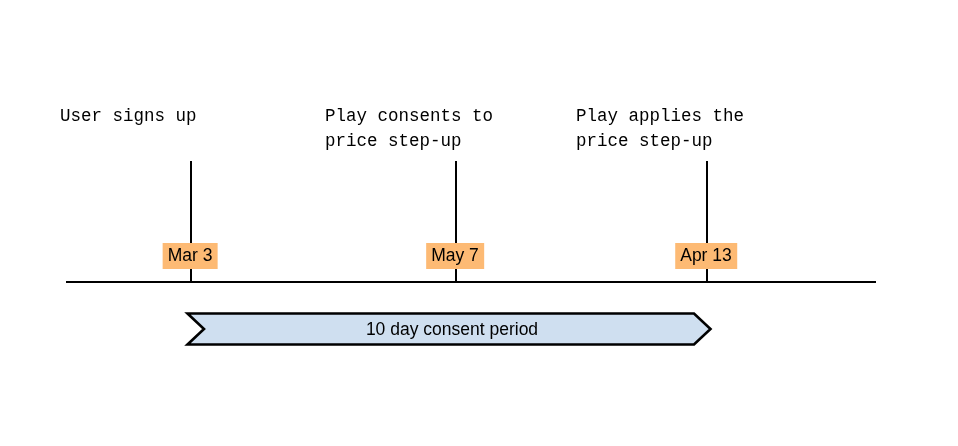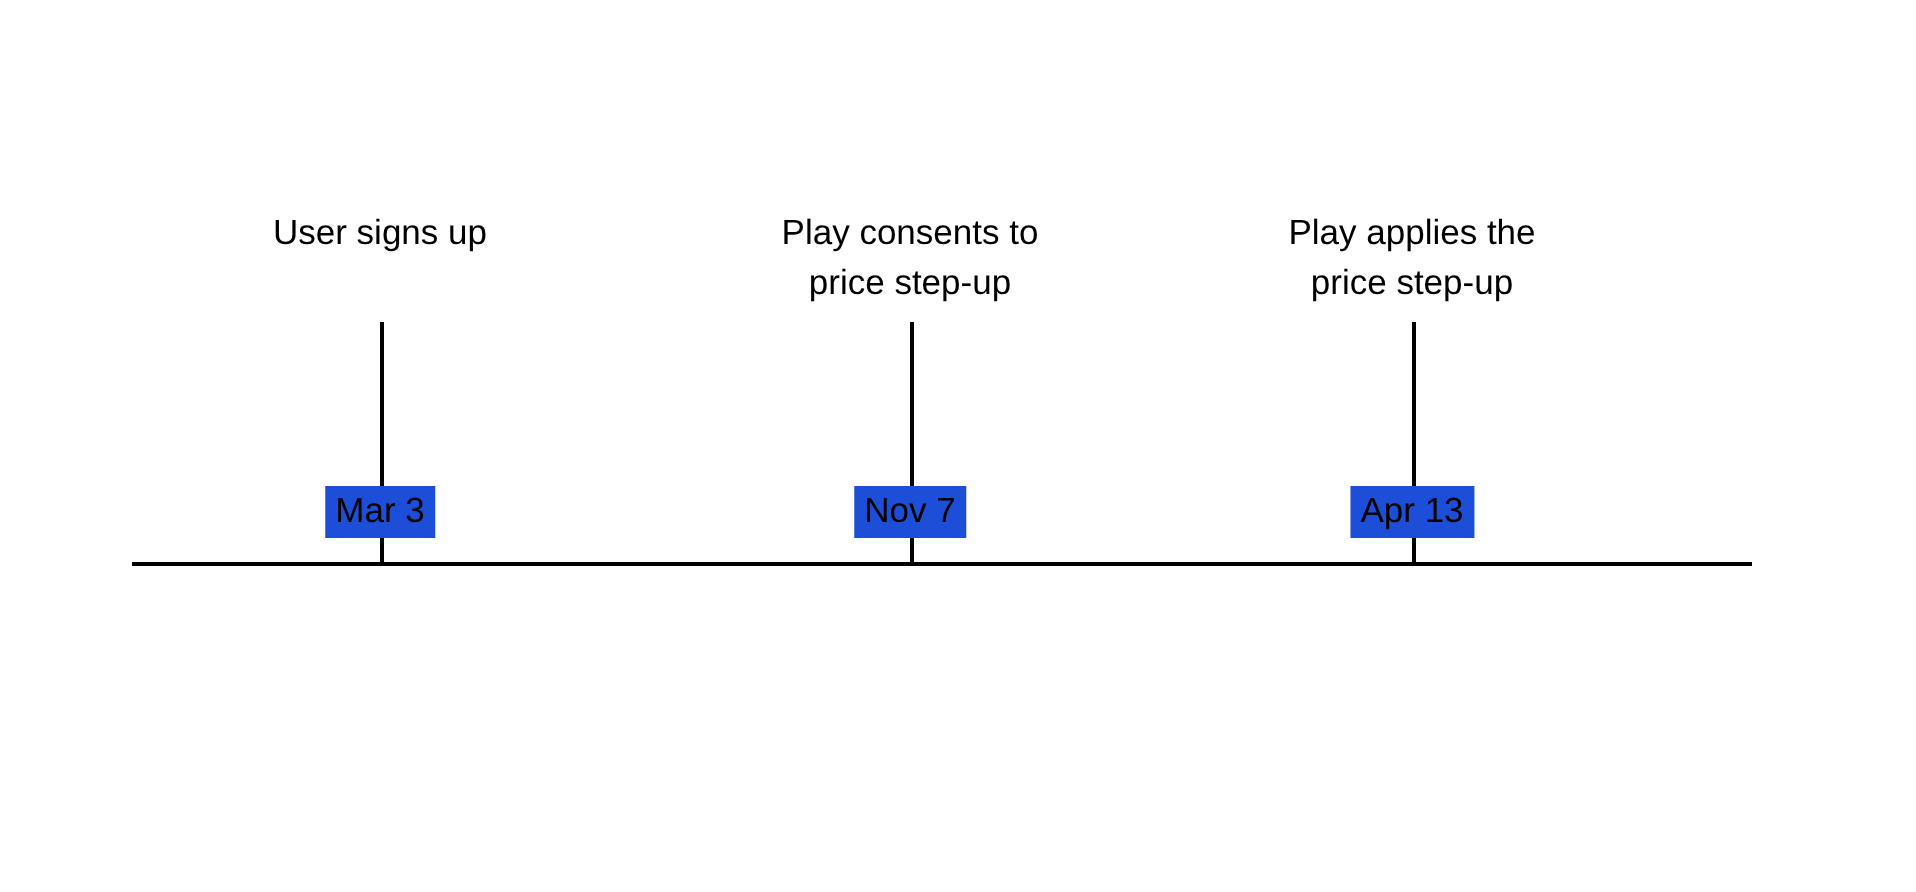--- a/index.html
+++ b/index.html
@@ -36,40 +36,41 @@
     top: 0;
     width: 0;
     height: 0;
   }
   .event-label {
     position: absolute;
     left: 50%;
     transform: translateX(-50%);
     top: 104px;
     width: 260px;
-    text-align: center;
+    text-align: left;
     font-size: 17.5px;
     line-height: 25px;
     white-space: pre-line;
     color: #000000;
+    font-family: Liberation Mono, monospace;
   }
   .event-tick {
     position: absolute;
     left: 50%;
     top: 161px;
     width: 0;
     height: 121px;
     border-left: 2.2px solid #000000;
   }
   .event-date {
     position: absolute;
     left: 50%;
     transform: translateX(-50%);
     top: 243px;
-    background: #1d4ed8;
+    background: #fdba74;
     font-size: 17.5px;
     line-height: 23px;
     padding: 1px 5px 2px 5px;
     white-space: nowrap;
     color: #000000;
   }
 
   
   .period-banner {
     position: absolute;
@@ -110,24 +111,30 @@
   <div class="event" style="left:190px;">
     <div class="event-label">User signs up</div>
     <div class="event-tick"></div>
     <div class="event-date">Mar 3</div>
   </div>
 
   <div class="event" style="left:455px;">
     <div class="event-label">Play consents to
 price step-up</div>
     <div class="event-tick"></div>
-    <div class="event-date">Nov 7</div>
+    <div class="event-date">May 7</div>
   </div>
 
   <div class="event" style="left:706px;">
     <div class="event-label">Play applies the
 price step-up</div>
     <div class="event-tick"></div>
     <div class="event-date">Apr 13</div>
   </div>
 
+  <div class="period-banner">
+    <svg viewBox="0 0 526 34" preserveAspectRatio="none">
+      <polygon points="1.5,1.5 508,1.5 524.5,17 508,32.5 1.5,32.5 18,17" fill="#cfdff0" stroke="#000000" stroke-width="2.6" stroke-linejoin="miter"></polygon>
+    </svg>
+    <div class="period-label">10 day consent period</div>
+  </div>
 
 </div>
 
 </body></html>

